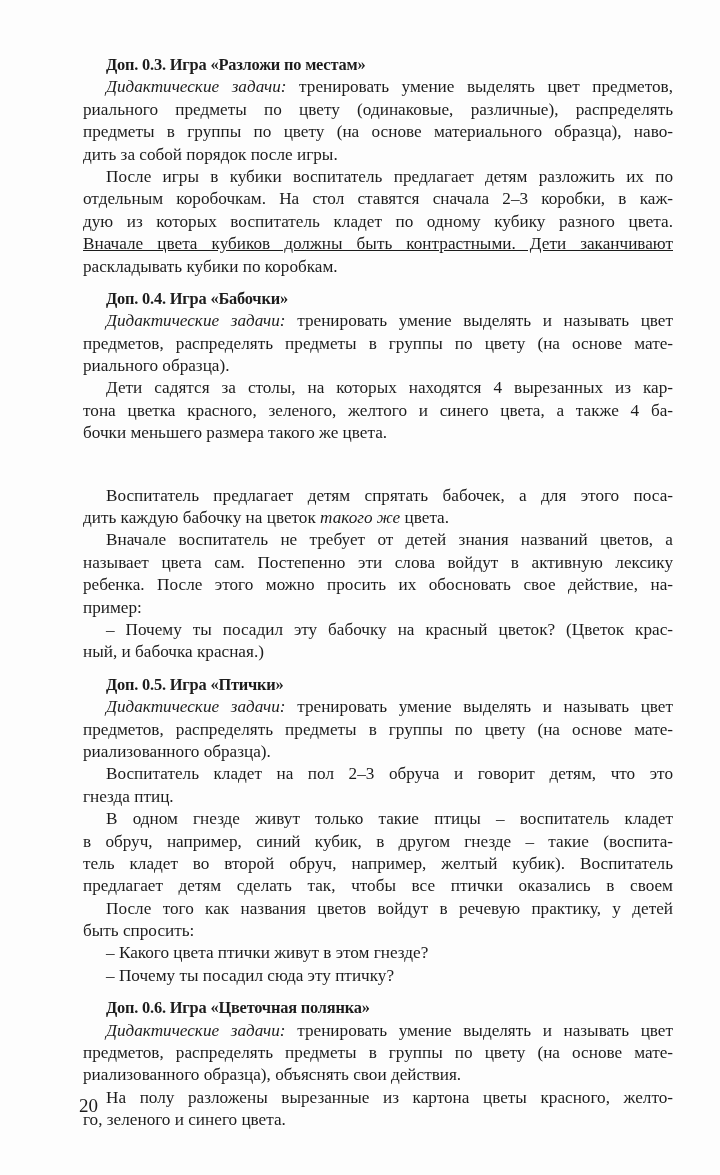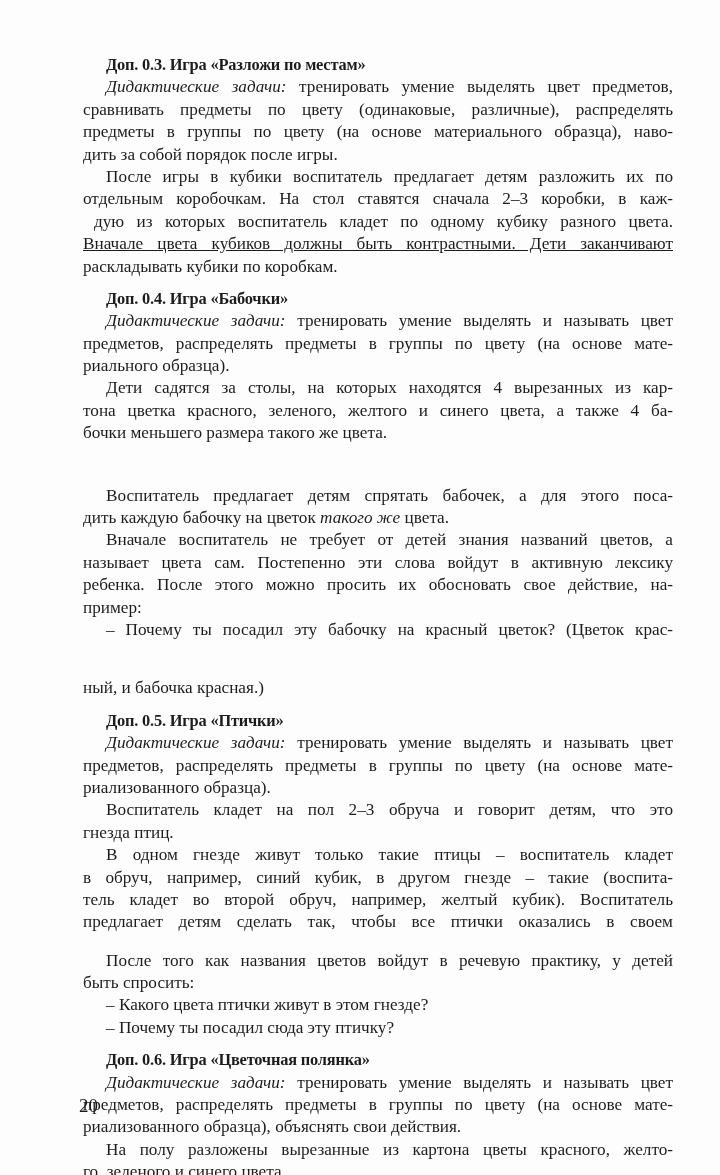--- a/index.html
+++ b/index.html
@@ -45,28 +45,28 @@
   }
 </style>
 </head>
 <body>
 
 <div class="page" id="page">
     <div class="section">
       <div class="heading">Доп. 0.3. Игра «Разложи по местам»</div>
       <div class="paragraph">
         <span class="line indent" style="white-space: nowrap;"><em>Дидактические задачи:</em><span> тренировать умение выделять цвет предметов,</span></span>
-        <span class="line" style="white-space: nowrap;"><span>сравнивать предметы по цвету (одинаковые, различные), распределять</span></span>
+        <span class="line" style="white-space: nowrap;"><span>риального предметы по цвету (одинаковые, различные), распределять</span></span>
         <span class="line" style="white-space: nowrap;"><span>предметы в группы по цвету (на основе материального образца), наво-</span></span>
         <span class="line last" style="white-space: nowrap;"><span>дить за собой порядок после игры.</span></span>
       </div>
       <div class="paragraph">
         <span class="line indent" style="white-space: nowrap;"><span>После игры в кубики воспитатель предлагает детям разложить их по</span></span>
         <span class="line" style="white-space: nowrap;"><span>отдельным коробочкам. На стол ставятся сначала 2–3 коробки, в каж-</span></span>
-        <span class="line" style="white-space: nowrap; margin-left: 11px;"><span>дую из которых воспитатель кладет по одному кубику разного цвета.</span></span>
+        <span class="line" style="white-space: nowrap;"><span>дую из которых воспитатель кладет по одному кубику разного цвета.</span></span>
         <span class="line" style="white-space: nowrap; text-decoration: underline;"><span>Вначале цвета кубиков должны быть контрастными. Дети заканчивают</span></span>
         <span class="line last" style="white-space: nowrap;"><span>раскладывать кубики по коробкам.</span></span>
       </div>
     </div>
     <div class="section">
       <div class="heading">Доп. 0.4. Игра «Бабочки»</div>
       <div class="paragraph">
         <span class="line indent" style="white-space: nowrap;"><em>Дидактические задачи:</em><span> тренировать умение выделять и называть цвет</span></span>
         <span class="line" style="white-space: nowrap;"><span>предметов, распределять предметы в группы по цвету (на основе мате-</span></span>
         <span class="line last" style="white-space: nowrap;"><span>риального образца).</span></span>
@@ -81,42 +81,42 @@
         <span class="line last" style="white-space: nowrap;"><span>дить каждую бабочку на цветок </span><em>такого же</em><span> цвета.</span></span>
       </div>
       <div class="paragraph">
         <span class="line indent" style="white-space: nowrap;"><span>Вначале воспитатель не требует от детей знания названий цветов, а</span></span>
         <span class="line" style="white-space: nowrap;"><span>называет цвета сам. Постепенно эти слова войдут в активную лексику</span></span>
         <span class="line" style="white-space: nowrap;"><span>ребенка. После этого можно просить их обосновать свое действие, на-</span></span>
         <span class="line last" style="white-space: nowrap;"><span>пример:</span></span>
       </div>
       <div class="paragraph">
         <span class="line indent" style="white-space: nowrap;"><span>– Почему ты посадил эту бабочку на красный цветок? (Цветок крас-</span></span>
-        <span class="line last" style="white-space: nowrap; margin-top: 36px;"><span>ный, и бабочка красная.)</span></span>
+        <span class="line last" style="white-space: nowrap;"><span>ный, и бабочка красная.)</span></span>
       </div>
     </div>
     <div class="section">
       <div class="heading">Доп. 0.5. Игра «Птички»</div>
       <div class="paragraph">
         <span class="line indent" style="white-space: nowrap;"><em>Дидактические задачи:</em><span> тренировать умение выделять и называть цвет</span></span>
         <span class="line" style="white-space: nowrap;"><span>предметов, распределять предметы в группы по цвету (на основе мате-</span></span>
         <span class="line last" style="white-space: nowrap;"><span>риализованного образца).</span></span>
       </div>
       <div class="paragraph">
         <span class="line indent" style="white-space: nowrap;"><span>Воспитатель кладет на пол 2–3 обруча и говорит детям, что это</span></span>
         <span class="line last" style="white-space: nowrap;"><span>гнезда птиц.</span></span>
       </div>
       <div class="paragraph">
         <span class="line indent" style="white-space: nowrap;"><span>В одном гнезде живут только такие птицы – воспитатель кладет</span></span>
         <span class="line" style="white-space: nowrap;"><span>в обруч, например, синий кубик, в другом гнезде – такие (воспита-</span></span>
         <span class="line" style="white-space: nowrap;"><span>тель кладет во второй обруч, например, желтый кубик). Воспитатель</span></span>
         <span class="line" style="white-space: nowrap;"><span>предлагает детям сделать так, чтобы все птички оказались в своем</span></span>
       </div>
       <div class="paragraph">
-        <span class="line indent" style="white-space: nowrap; margin-top: 16px;"><span>После того как названия цветов войдут в речевую практику, у детей</span></span>
+        <span class="line indent" style="white-space: nowrap;"><span>После того как названия цветов войдут в речевую практику, у детей</span></span>
         <span class="line last" style="white-space: nowrap;"><span>быть спросить:</span></span>
       </div>
       <div class="paragraph">
         <span class="line indent last" style="white-space: nowrap;"><span>– Какого цвета птички живут в этом гнезде?</span></span>
       </div>
       <div class="paragraph">
         <span class="line indent last" style="white-space: nowrap;"><span>– Почему ты посадил сюда эту птичку?</span></span>
       </div>
     </div>
     <div class="section">

